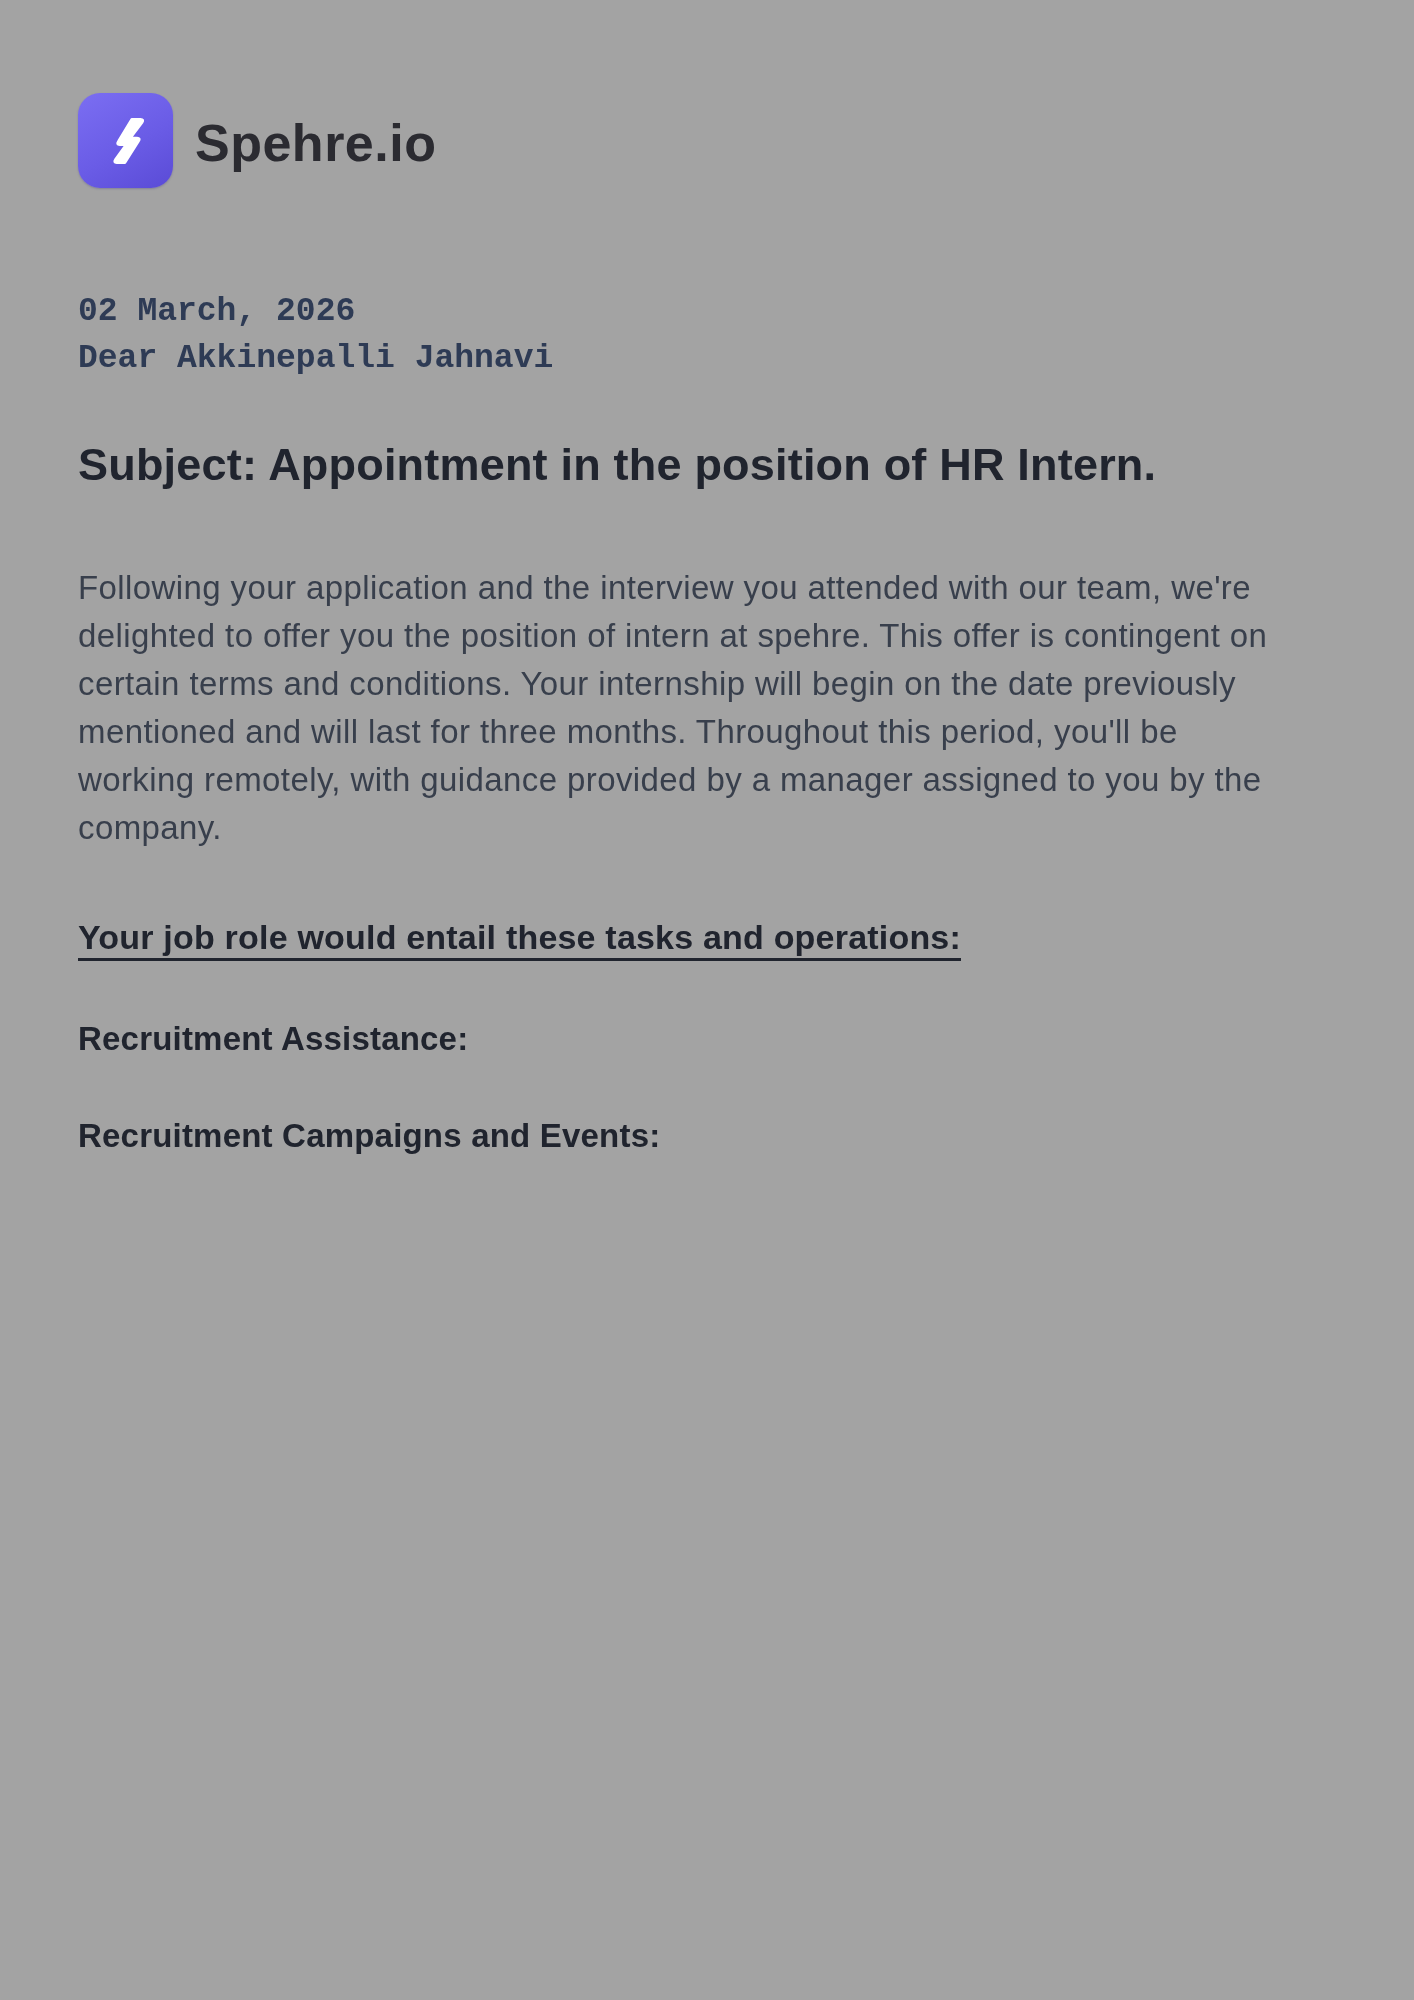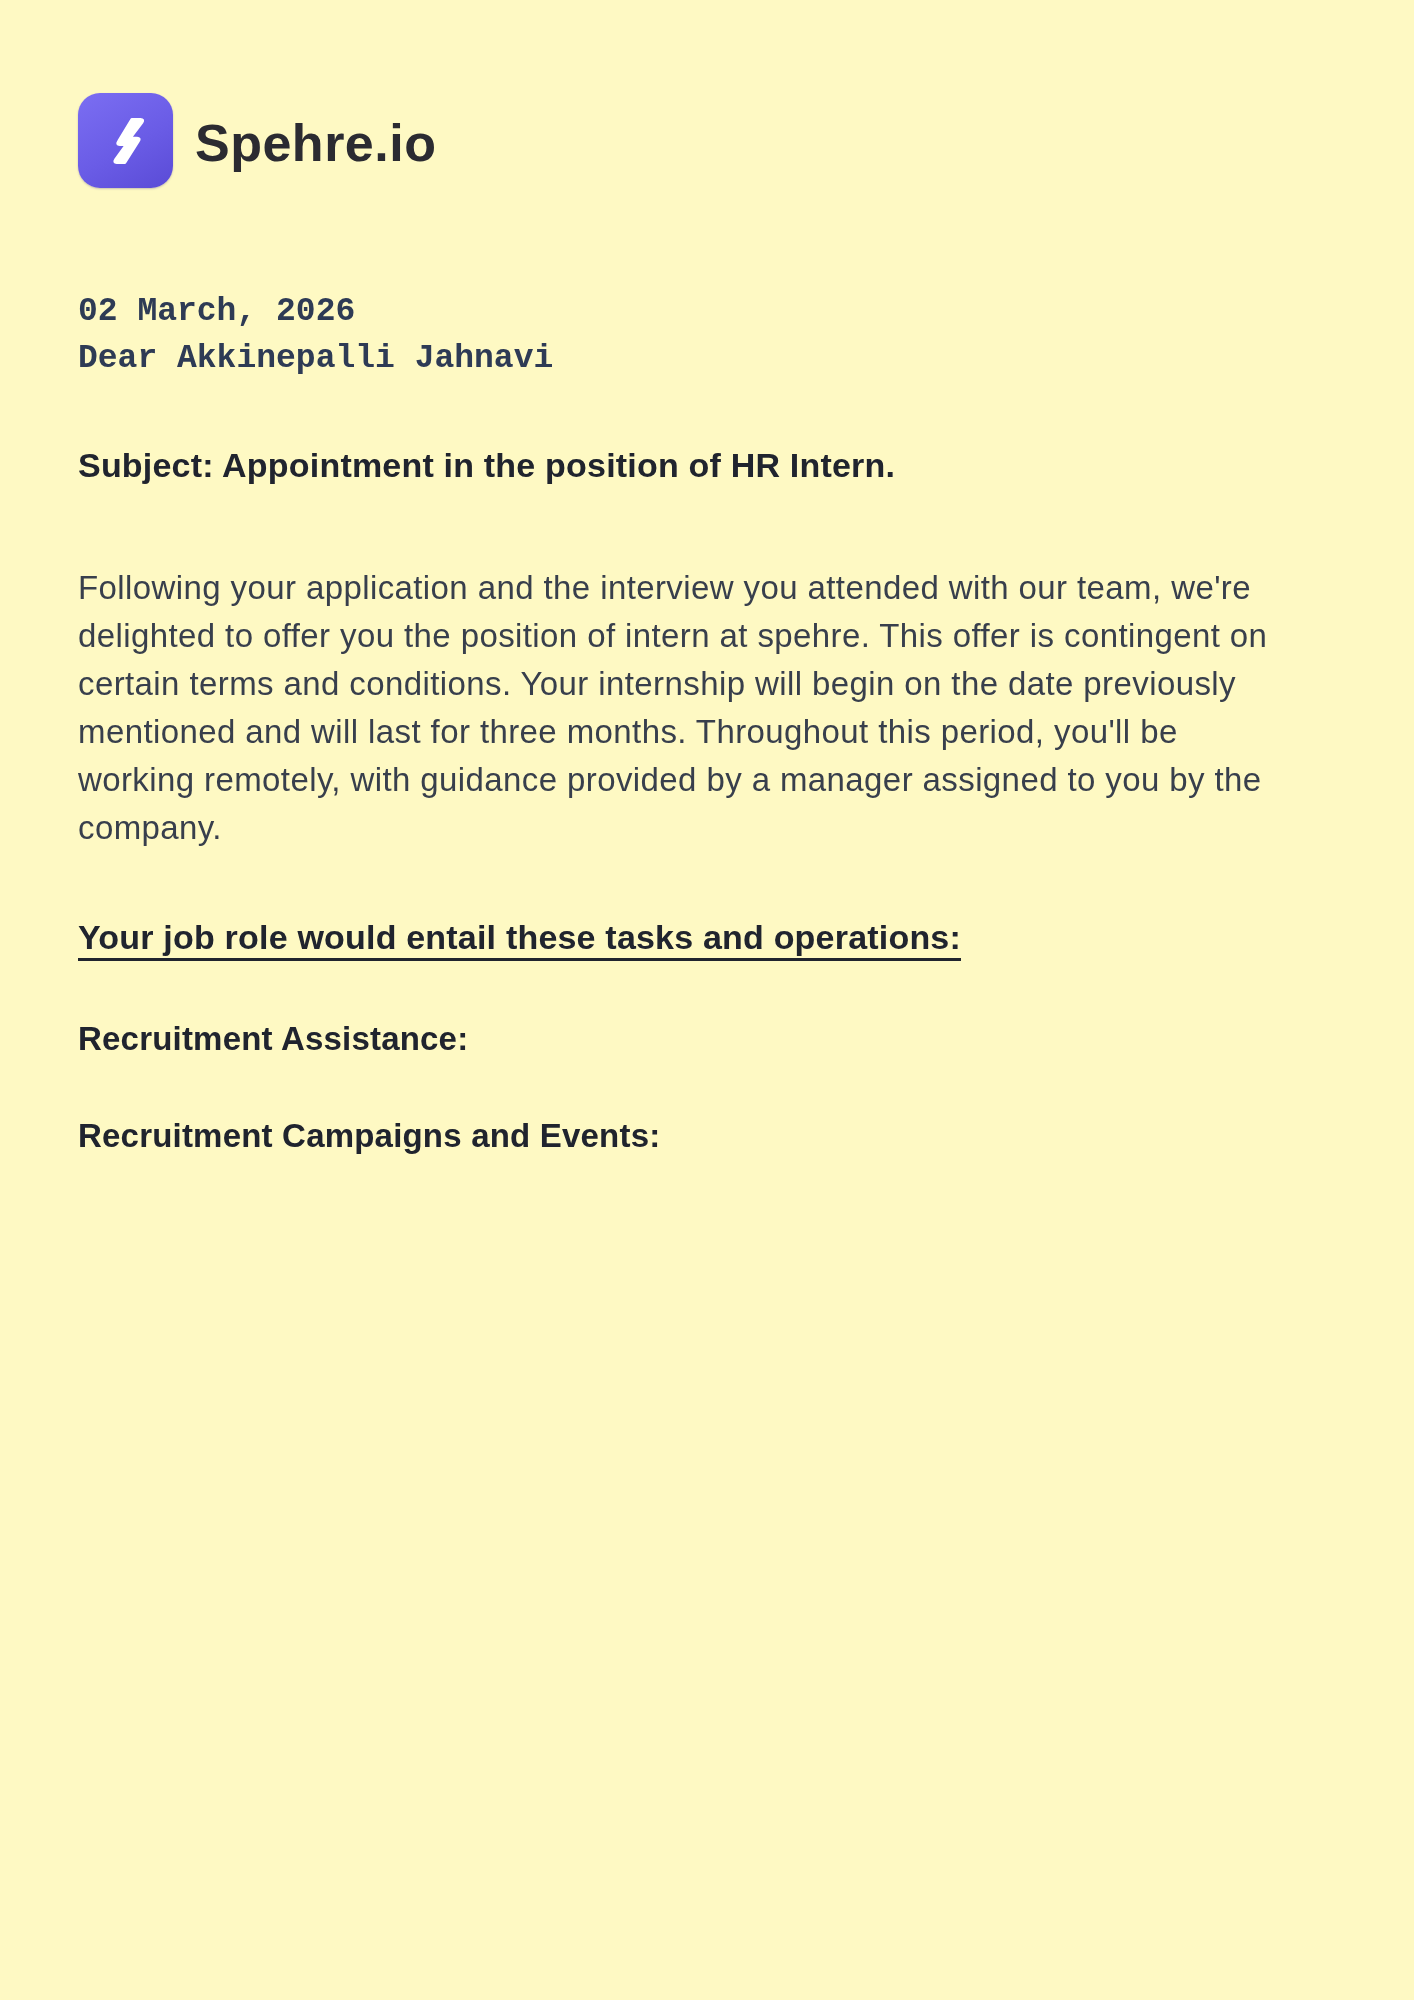--- a/index.html
+++ b/index.html
@@ -12,21 +12,21 @@
     height: 2000px;
     font-family: "Liberation Sans", sans-serif;
     color: #383f4c;
     overflow: hidden;
   }
   .page {
     box-sizing: border-box;
     width: 1414px;
     height: 2000px;
     padding: 93px 78px 0 78px;
-    background: #fef9c3;
+    background: #a3a3a3;
   }
 
   
   .logo-row {
     display: flex;
     align-items: center;
     gap: 22px;
     height: 95px;
   }
   .logo-badge {
@@ -54,21 +54,21 @@
   .date-block {
     margin-top: 100px;
     font-size: 33px;
     line-height: 47px;
     font-weight: 700;
     color: #2e3b55;
     font-family: Liberation Mono, monospace;
   }
   .subject {
     margin-top: 60px;
-    font-size: 34px;
+    font-size: 45px;
     line-height: 46px;
     font-weight: 700;
     color: #20242e;
     letter-spacing: 0.2px;
   }
   .intro {
     margin-top: 76px;
     font-size: 33px;
     line-height: 48px;
     color: #383f4c;

